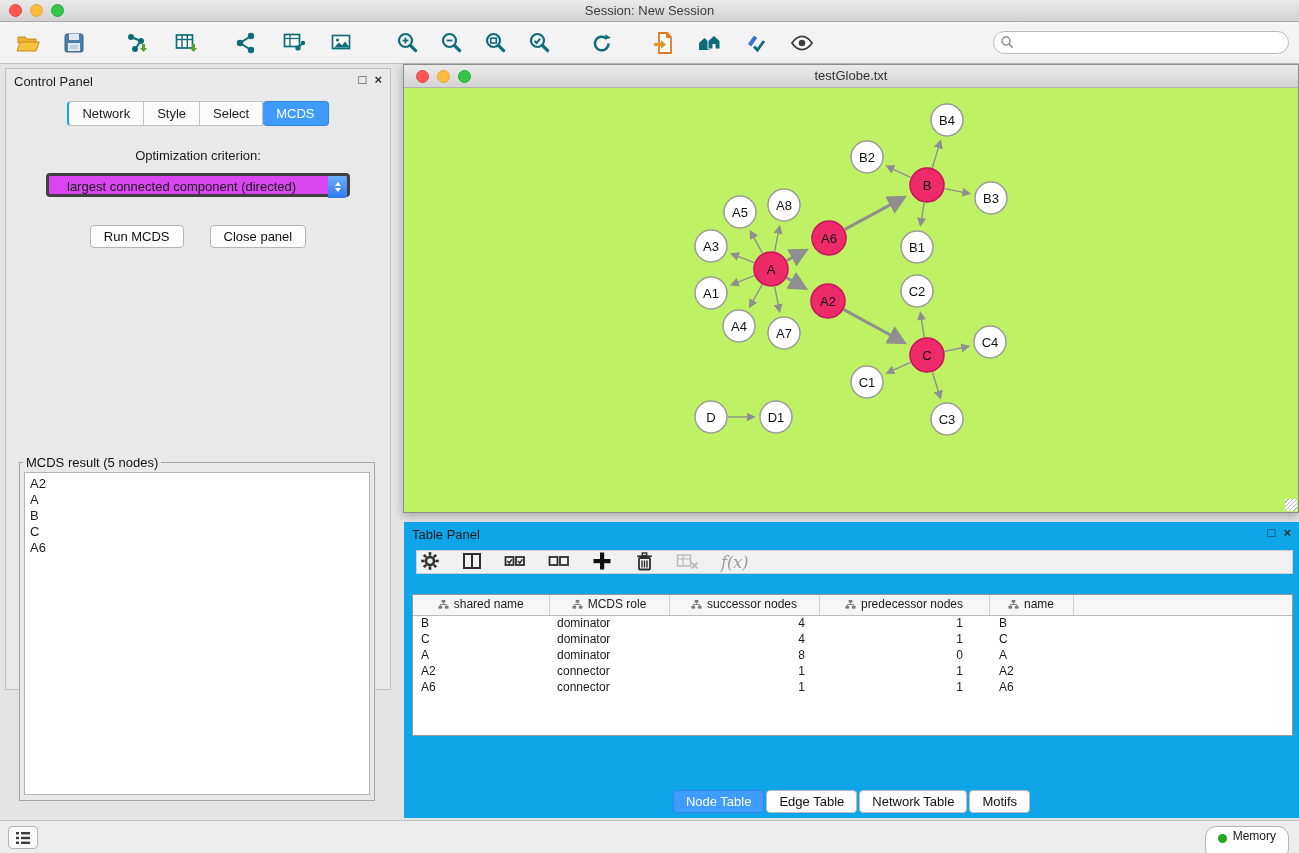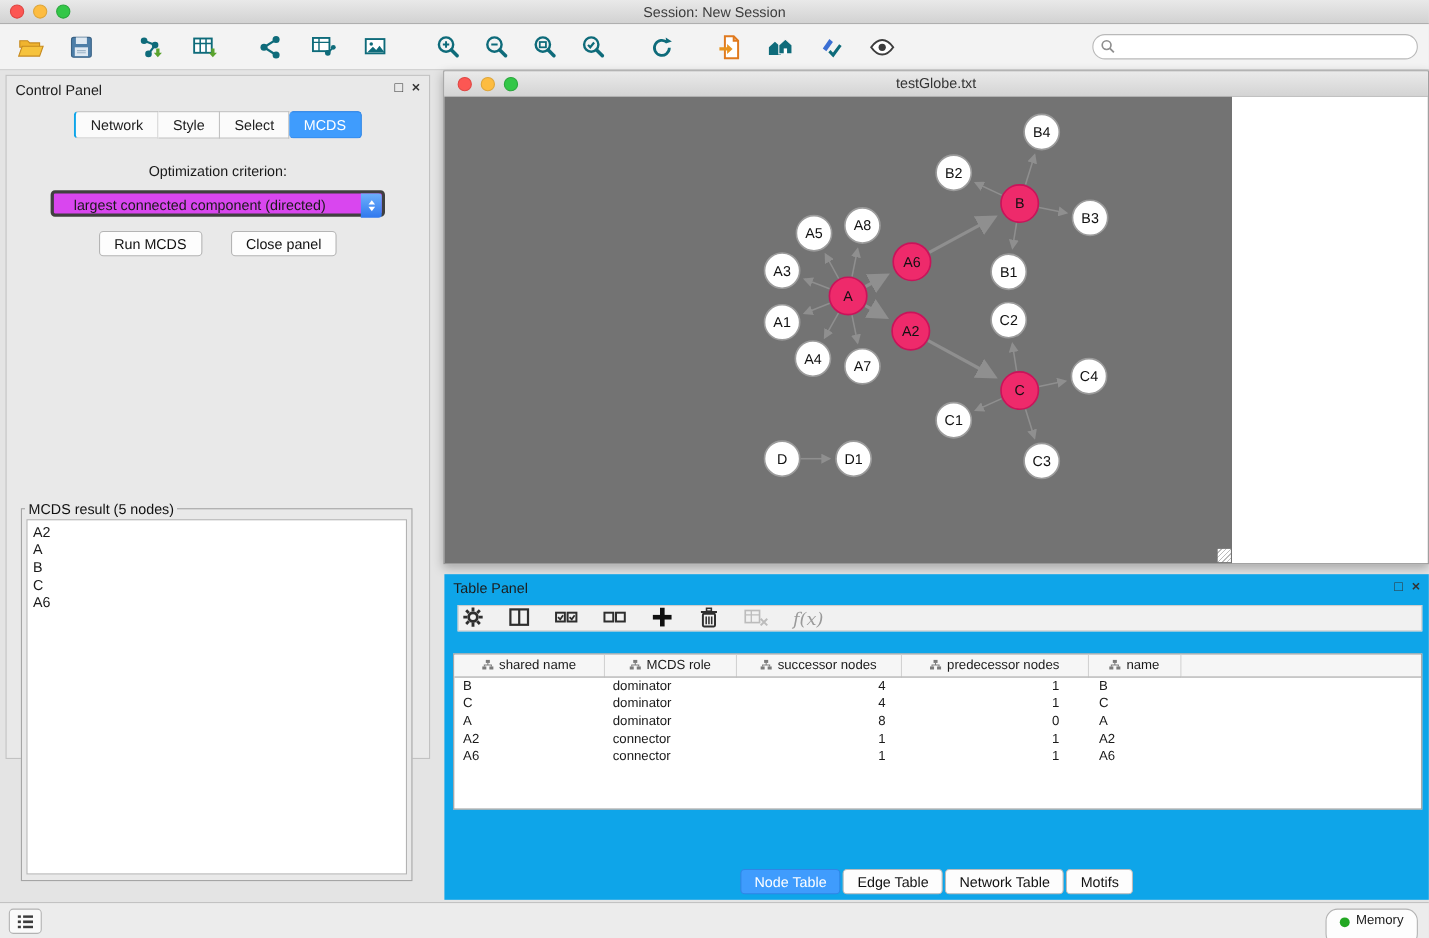--- a/index.html
+++ b/index.html
@@ -49,37 +49,37 @@
     border:3px solid #404040; border-radius:4px; position:relative; font-size:13px;
     line-height:22px; padding-left:18px; }
   .dd-stepper { position:absolute; right:0px; top:0px; width:19px; height:22px;
     background:linear-gradient(#6db0fb,#3078ee); border-radius:0 3px 3px 0;
     display:flex; flex-direction:column; align-items:center; justify-content:center; }
   .tri-up { width:0; height:0; border-left:3.5px solid transparent; border-right:3.5px solid transparent;
     border-bottom:4.5px solid #fff; margin-bottom:2px; }
   .tri-down { width:0; height:0; border-left:3.5px solid transparent; border-right:3.5px solid transparent;
     border-top:4.5px solid #fff; }
 
-  .cp-buttons { display:flex; justify-content:center; gap:26px; margin-top:13px; }
+  .cp-buttons { display:flex; justify-content:center; gap:26px; margin-top:28px; }
   .btn { font-size:13px; padding:3px 13px; background:#fdfdfd; border:1px solid #b4b4b4;
     border-radius:4px; color:#111; }
 
   .result-fieldset { position:absolute; left:13px; top:386px; width:356px; height:346px;
     border:1px solid #a5a5a5; background:#e9e9e9; }
   .result-fieldset legend { font-size:13px; padding:0 3px; margin-left:3px; color:#111; }
   .result-inner { position:absolute; left:4px; right:4px; top:2px; bottom:5px;
     background:#fff; border:1px solid #b3b3b3; padding:3px 5px; font-size:13px; line-height:16px; overflow:hidden; }
 
   
   .network-window { position:absolute; left:403px; top:0px; width:896px; height:449px;
     background:#fff; border:1px solid #8d8d8d; box-shadow:0 3px 9px rgba(0,0,0,.28); }
   .nw-titlebar { height:23px; background:linear-gradient(#eaeaea,#d4d4d4); border-bottom:1px solid #b2b2b2;
     text-align:center; font-size:13px; line-height:22px; color:#333; position:relative; }
   .nw-lights { position:absolute; left:12px; top:5px; display:flex; gap:8px; }
-  .nw-content { position:relative; width:716px; height:424px; background:#737373; overflow:hidden; }
+  .nw-content { position:relative; width:894px; height:424px; background:#bef264; overflow:hidden; }
   .grip { position:absolute; right:1px; bottom:1px; width:12px; height:12px;
     background:repeating-linear-gradient(135deg,#fff 0 2px,#bbb 2px 3px); }
 
   
   .table-panel { position:absolute; left:404px; top:458px; width:895px; height:296px; background:#0ea5e9; }
   .tp-toolbar { position:absolute; left:12px; right:6px; top:28px; height:24px; background:#f1f1f1;
     border:1px solid #cecece; display:flex; align-items:center; gap:20px; padding-left:2px; }
   .table-wrap { position:absolute; left:8px; right:6px; top:72px; height:142px; background:#fff;
     border:1px solid #979797; overflow:hidden; }
   table.node-table { border-collapse:collapse; table-layout:fixed; width:100%; font-size:12px; }

